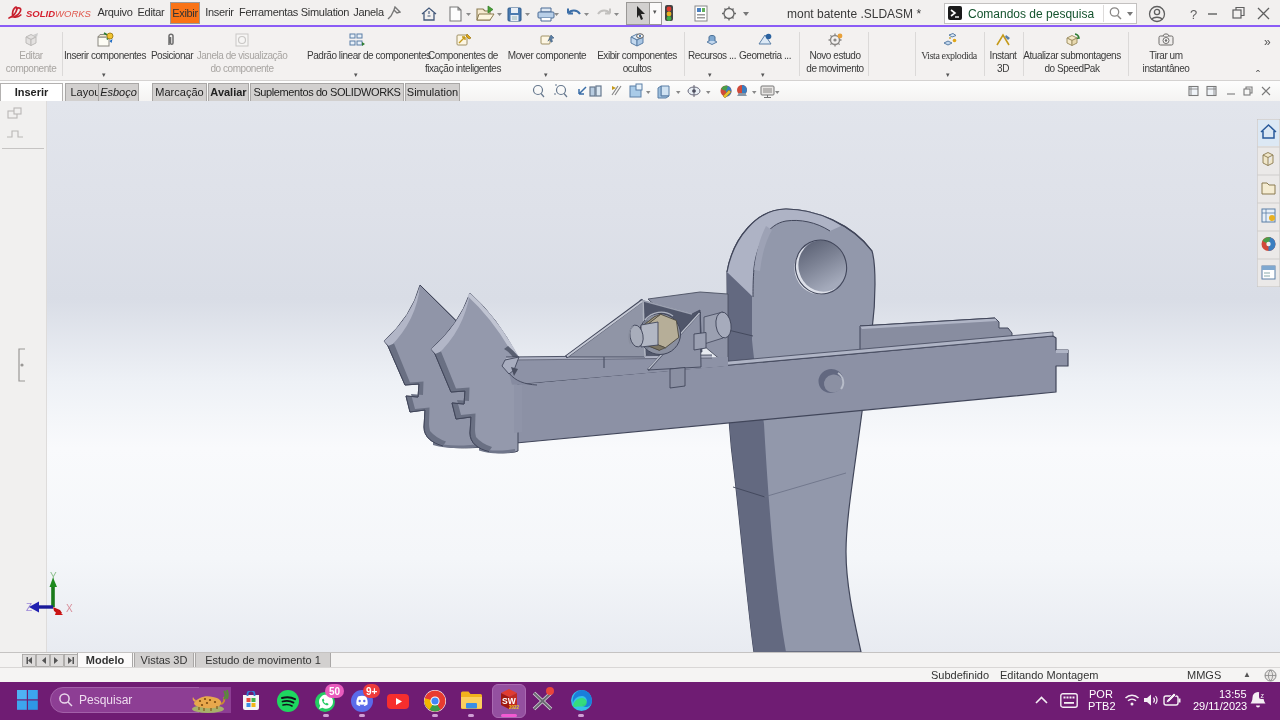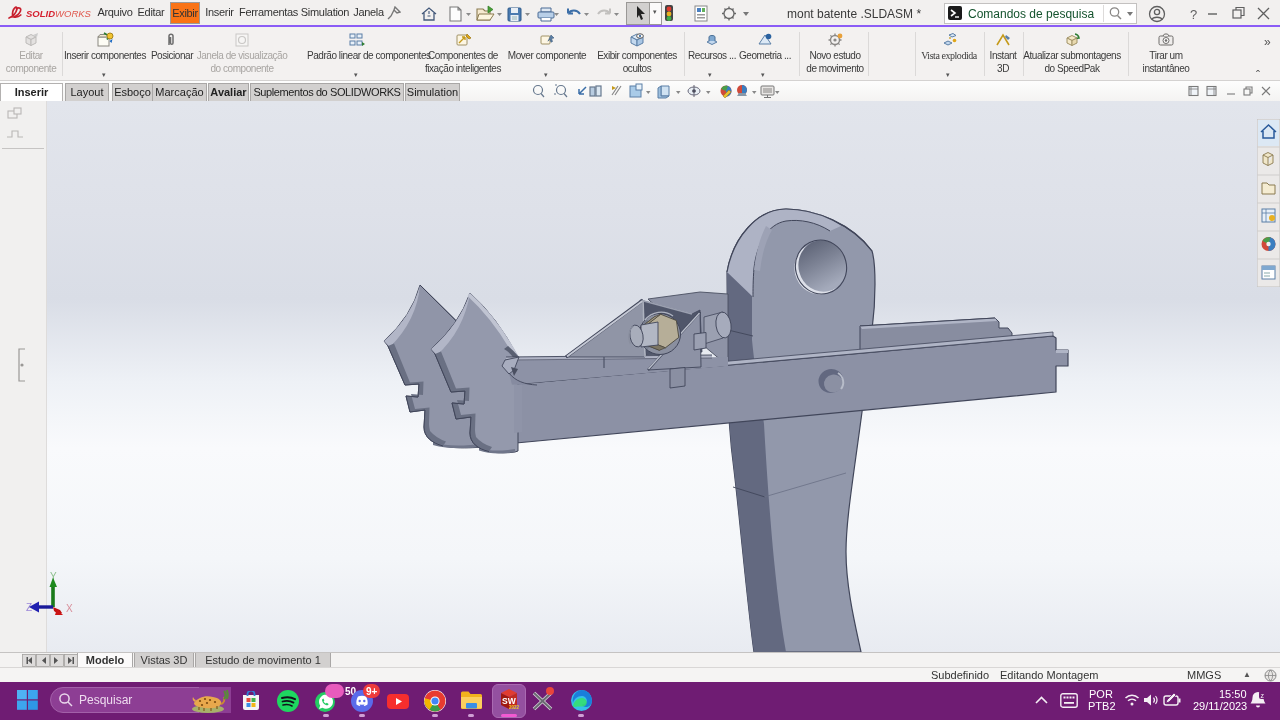--- a/index.html
+++ b/index.html
@@ -289,21 +289,21 @@
       </svg>
     Tirar um<br>instantâneo
   </div>
   <span class="abs" style="left:1264px;top:8px;font-size:12px;color:#555;">»</span>
   <span class="abs" style="left:1256px;top:42px;font-size:12px;color:#555;">ˆ</span>
 </div>
 
 <div id="tabrow" class="abs">
   <div class="tab active" style="left:0px;width:63px;">Inserir</div>
   <div class="tab" style="left:65px;width:44px;">Layout</div>
-  <div class="tab" style="left:112px;width:41px;">Esboço</div>
+  <div class="tab" style="left:98px;width:41px;font-style:italic;">Esboço</div>
   <div class="tab" style="left:152px;width:55px;">Marcação</div>
   <div class="tab" style="left:208px;width:41px;font-weight:bold;">Avaliar</div>
   <div class="tab" style="left:250px;width:154px;letter-spacing:-0.4px;">Suplementos do SOLIDWORKS</div>
   <div class="tab" style="left:405px;width:55px;">Simulation</div>
   <svg class="abs" style="left:530px;top:2px" width="250" height="17" viewBox="0 0 250 17">
     <g fill="none" stroke="#66788e" stroke-width="1.2">
       <circle cx="8" cy="7" r="4.5"></circle>
         <path d="M11,10.5 L14,14"></path>
       <circle cx="31" cy="7" r="4.5"></circle>
         <path d="M34,10.5 L37,14"></path>
@@ -608,21 +608,21 @@
       <path d="M5.5,11.5 C9.5,10.5 13.5,10.9 16.5,12.6" stroke-width="1.8"></path>
       <path d="M6,15 C9.5,14.2 12.5,14.5 15,16" stroke-width="1.6"></path>
     </g>
 </svg>
 <svg class="abs" style="left:314px;top:690px" width="24" height="24" viewBox="0 0 24 24">
   <circle cx="11" cy="12" r="10" fill="#24cc63"></circle>
   <path d="M5,19 l1.2,-3.4 a7,7 0 1 1 2.4,2.2 z" fill="#fff"></path>
   <path d="M8.2,9.2 c-0.6,1.8 1.2,4.8 3.6,5.8 c1.6,0.6 2.6,0 2.8,-1 l-1.8,-1.2 l-1,0.8 c-0.8,-0.4 -1.8,-1.4 -2.2,-2.4 l0.8,-0.8 l-1,-1.8 z" fill="#24cc63"></path>
 </svg>
 <div class="abs" style="left:325px;top:684px;width:19px;height:14px;border-radius:7px;background:#e85bbd;"></div>
-<span class="abs" style="left:329px;top:686px;font-size:10px;color:#fff;font-weight:bold;margin-left:16px;">50</span>
+<span class="abs" style="left:329px;top:686px;font-size:10px;color:#fff;font-weight:bold;">50</span>
 <svg class="abs" style="left:351px;top:690px" width="22" height="22" viewBox="0 0 22 22">
   <circle cx="11" cy="11" r="11" fill="#5a6bea"></circle>
   <path d="M7,6.5 C9.5,5.5 12.5,5.5 15,6.5 C16.5,9 17,12 16.5,14.5 C15.5,15.3 14.2,15.8 13.2,16 L12.6,14.8 C13.2,14.6 13.8,14.3 14.3,13.9 C12.2,14.9 9.8,14.9 7.7,13.9 C8.2,14.3 8.8,14.6 9.4,14.8 L8.8,16 C7.8,15.8 6.5,15.3 5.5,14.5 C5,12 5.5,9 7,6.5 Z" fill="#fff"></path>
   <circle cx="8.7" cy="11" r="1.2" fill="#5a6bea"></circle>
     <circle cx="13.3" cy="11" r="1.2" fill="#5a6bea"></circle>
 </svg>
 <div class="abs" style="left:363px;top:684px;width:17px;height:14px;border-radius:7px;background:#ee3b3b;"></div>
 <span class="abs" style="left:366px;top:686px;font-size:10px;color:#fff;font-weight:bold;">9+</span>
 <svg class="abs" style="left:387px;top:694px" width="22" height="15" viewBox="0 0 22 15">
   <rect x="0" y="0" width="22" height="15" rx="4" fill="#f62e2e"></rect>
@@ -699,20 +699,20 @@
     <g fill="none" stroke="#f4eef4" stroke-width="1.2">
       <path d="M10.5,4.5 a4,4 0 0 1 0,5"></path>
       <path d="M12.5,3 a6.5,6.5 0 0 1 0,8"></path>
     </g>
   </svg>
 <svg class="abs" style="left:1162px;top:692px" width="20" height="16" viewBox="0 0 20 16">
     <rect x="2" y="4" width="14" height="9" rx="2" fill="none" stroke="#f4eef4" stroke-width="1.4"></rect>
     <rect x="16.5" y="6.5" width="2" height="4" fill="#f4eef4"></rect>
     <path d="M12,1 L5,8 l-1,3 3,-1 7,-7 z" fill="#f4eef4" stroke="#6f1c73" stroke-width="0.8"></path>
   </svg>
-<span class="trtext" style="left:1219px;top:689px;">15:50</span>
+<span class="trtext" style="left:1219px;top:689px;">13:55</span>
 <span class="trtext" style="left:1193px;top:701px;">29/11/2023</span>
 <svg class="abs" style="left:1249px;top:691px" width="18" height="19" viewBox="0 0 18 19">
     <path d="M9,1 a5.5,5.5 0 0 1 5.5,5.5 c0,3.5 1.5,5 2,6 h-15 c0.5,-1 2,-2.5 2,-6 a5.5,5.5 0 0 1 5.5,-5.5 z" fill="#f4eef4"></path>
     <path d="M7,14.5 a2,2 0 0 0 4,0" fill="#f4eef4"></path>
     <rect x="10" y="0" width="8" height="8" rx="2" fill="#6f1c73"></rect>
     <text x="11.5" y="6.5" font-size="7" fill="#f4eef4" font-family="Liberation Sans">z</text>
   </svg>
 
 </body></html>

